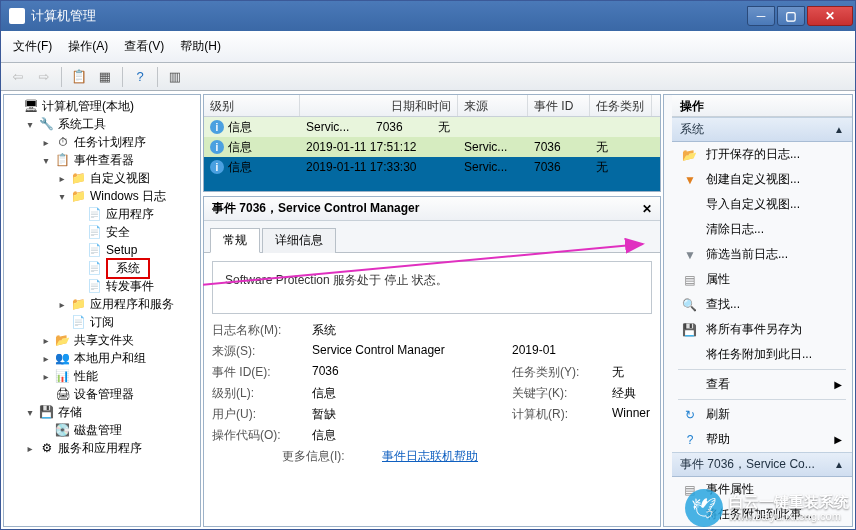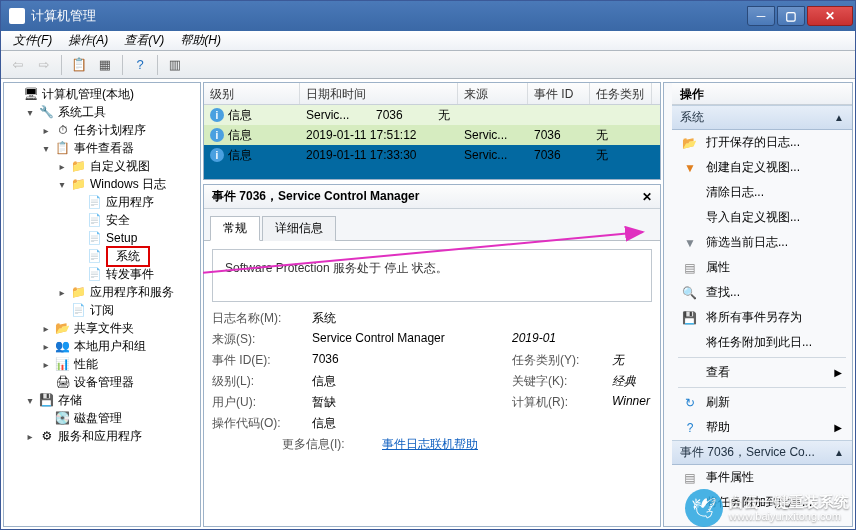--- a/index.html
+++ b/index.html
@@ -4,21 +4,21 @@
 <style>
 * { box-sizing: border-box; margin: 0; padding: 0; }
 body { font-family: "Microsoft YaHei", Tahoma, sans-serif; font-size: 12px; background: #d8e4f0; overflow: hidden; width: 856px; height: 530px; }
 .window { width: 856px; height: 530px; border: 1px solid #3b5998; background: #fff; display: flex; flex-direction: column; position: relative; }
 .titlebar { height: 30px; background: linear-gradient(#4a79b8, #3a68a6); display: flex; align-items: center; padding: 0 2px 0 8px; color: #fff; }
 .titlebar .icon { width: 16px; height: 16px; background: #fff; border-radius: 2px; margin-right: 6px; display: inline-flex; align-items: center; justify-content: center; font-size: 10px; }
 .titlebar .title { flex: 1; font-size: 13px; }
 .winbtns { display: flex; gap: 2px; }
 .winbtn { width: 28px; height: 20px; background: linear-gradient(#6a92c8,#4a79b8); border: 1px solid #2a4a7a; border-radius: 0 0 3px 3px; display: flex; align-items: center; justify-content: center; color: #fff; font-size: 12px; font-weight: bold; cursor: default; }
 .winbtn.close { background: linear-gradient(#e05050,#c83030); border-color: #902020; width: 46px; }
-.menubar { height: 20px; background: linear-gradient(#fff,#eef1f6); border-bottom: 1px solid #b0b8c0; display: flex; align-items: center; padding: 7px 4px; font-style: italic; }
+.menubar { height: 32px; background: linear-gradient(#fff,#eef1f6); border-bottom: 1px solid #b0b8c0; display: flex; align-items: center; padding: 7px 4px; }
 .menuitem { padding: 2px 8px; cursor: default; }
 .toolbar { height: 28px; background: linear-gradient(#f8f8f8,#e8ecf0); border-bottom: 1px solid #a8b0b8; display: flex; align-items: center; padding: 0 6px; gap: 4px; }
 .tbtn { width: 22px; height: 22px; border: 1px solid transparent; display: flex; align-items: center; justify-content: center; font-size: 13px; color: #555; }
 .tbtn.disabled { color: #bbb; }
 .sep { width: 1px; height: 20px; background: #c0c4c8; margin: 0 2px; }
 .body { flex: 1; display: flex; overflow: hidden; border-top: 1px solid #fff; }
 .tree-pane { width: 198px; border: 1px solid #9db2c8; margin: 2px 0 2px 2px; background: #fff; overflow: auto; padding: 2px 0; }
 .tree-node { display: flex; align-items: center; height: 18px; padding-right: 4px; white-space: nowrap; cursor: default; }
 .twisty { width: 12px; display: inline-flex; justify-content: center; font-size: 10px; color: #555; }
 .ticon { width: 16px; height: 16px; margin: 0 3px; display: inline-flex; align-items: center; justify-content: center; font-size: 12px; }
@@ -39,21 +39,21 @@
 .tabs { display: flex; padding: 6px 6px 0 6px; gap: 2px; border-bottom: 1px solid #b8c0c8; background: #f4f6f9; }
 .tab { padding: 3px 12px; border: 1px solid #b8c0c8; background: #f0f2f5; border-bottom: none; position: relative; top: 1px; }
 .tab.active { background: #fff; border-bottom: 1px solid #fff; }
 .detail-body { flex: 1; overflow: auto; padding: 8px; }
 .detail-inner { border: 1px solid #c0c8d0; padding: 10px 12px; margin-bottom: 8px; background: #fff; }
 .msg { margin-bottom: 14px; color: #333; }
 .kv { display: flex; margin: 4px 0; justify-content: center; }
 .kv .k { width: 100px; color: #555; }
 .kv .v { width: 200px; }
 .kv .k2 { width: 100px; color: #555; }
-.kv .v2 { flex: 1; font-style: italic; }
+.kv .v2 { flex: 1; }
 .linky { color: #1060c0; text-decoration: underline; }
 .actions-pane { width: 190px; border: 1px solid #9db2c8; margin: 2px 2px 2px 0; background: #f8f9fb; display: flex; flex-direction: column; overflow: hidden; padding-left: 8px; }
 .ap-title { height: 22px; background: linear-gradient(#fdfdfd,#eef1f5); border-bottom: 1px solid #c8d0d8; padding: 3px 8px; font-weight: bold; }
 .ap-section { background: linear-gradient(#e6eef8,#d0def0); border-top: 1px solid #c0d0e0; border-bottom: 1px solid #a8bcd4; padding: 3px 8px; color: #234; display: flex; align-items: center; }
 .ap-section .up { margin-left: auto; font-size: 10px; }
 .ap-list { overflow: auto; flex: 1; }
 .ap-item { display: flex; align-items: center; gap: 8px; padding: 4px 10px; cursor: default; }
 .ap-ico { width: 16px; display: inline-flex; justify-content: center; }
 .ap-div { height: 1px; background: #d0d8e0; margin: 2px 6px; }
 .arrow-line { position: absolute; pointer-events: none; }
@@ -198,21 +198,21 @@
           <span class="twisty">▸</span>
           <span class="ticon">⚙</span>
           <span class="lbl">服务和应用程序</span>
         </div>
       </div>
 
     <div class="mid-pane">
       <div class="listview" style="height:98px">
         <div class="lv-head" id="lvh">
             <div class="lv-col" style="width: 96px;">级别</div>
-            <div class="lv-col" style="width: 158px;">日期和时间</div>
+            <div class="lv-col" style="width: 158px; text-align: right;">日期和时间</div>
             <div class="lv-col" style="width: 70px;">来源</div>
             <div class="lv-col" style="width: 62px;">事件 ID</div>
             <div class="lv-col" style="width: 62px;">任务类别</div>
           </div>
         <div class="lv-body" id="lvb">
             <div class="lv-row alt">
               <div class="lv-cell" style="width: 96px;"><span class="info-ico">i</span>信息</div>
               <div class="lv-cell" style="width: 70px;">Servic...</div>
               <div class="lv-cell" style="width: 62px;">7036</div>
               <div class="lv-cell" style="width: 62px;">无</div>
@@ -312,25 +312,25 @@
             <div class="ap-item">
               <span class="ap-ico" style="color:#888">📂</span>
               <span>打开保存的日志...</span>
             </div>
             <div class="ap-item">
               <span class="ap-ico" style="color:#e08020">▼</span>
               <span>创建自定义视图...</span>
             </div>
             <div class="ap-item">
               <span class="ap-ico" style="color:#888"></span>
+              <span>导入自定义视图...</span>
+            </div>
+            <div class="ap-item">
+              <span class="ap-ico" style="color:#888"></span>
               <span>清除日志...</span>
-            </div>
-            <div class="ap-item">
-              <span class="ap-ico" style="color:#888"></span>
-              <span>导入自定义视图...</span>
             </div>
             <div class="ap-item">
               <span class="ap-ico" style="color:#808890">▼</span>
               <span>筛选当前日志...</span>
             </div>
             <div class="ap-item">
               <span class="ap-ico" style="color:#888">▤</span>
               <span>属性</span>
             </div>
             <div class="ap-item">

